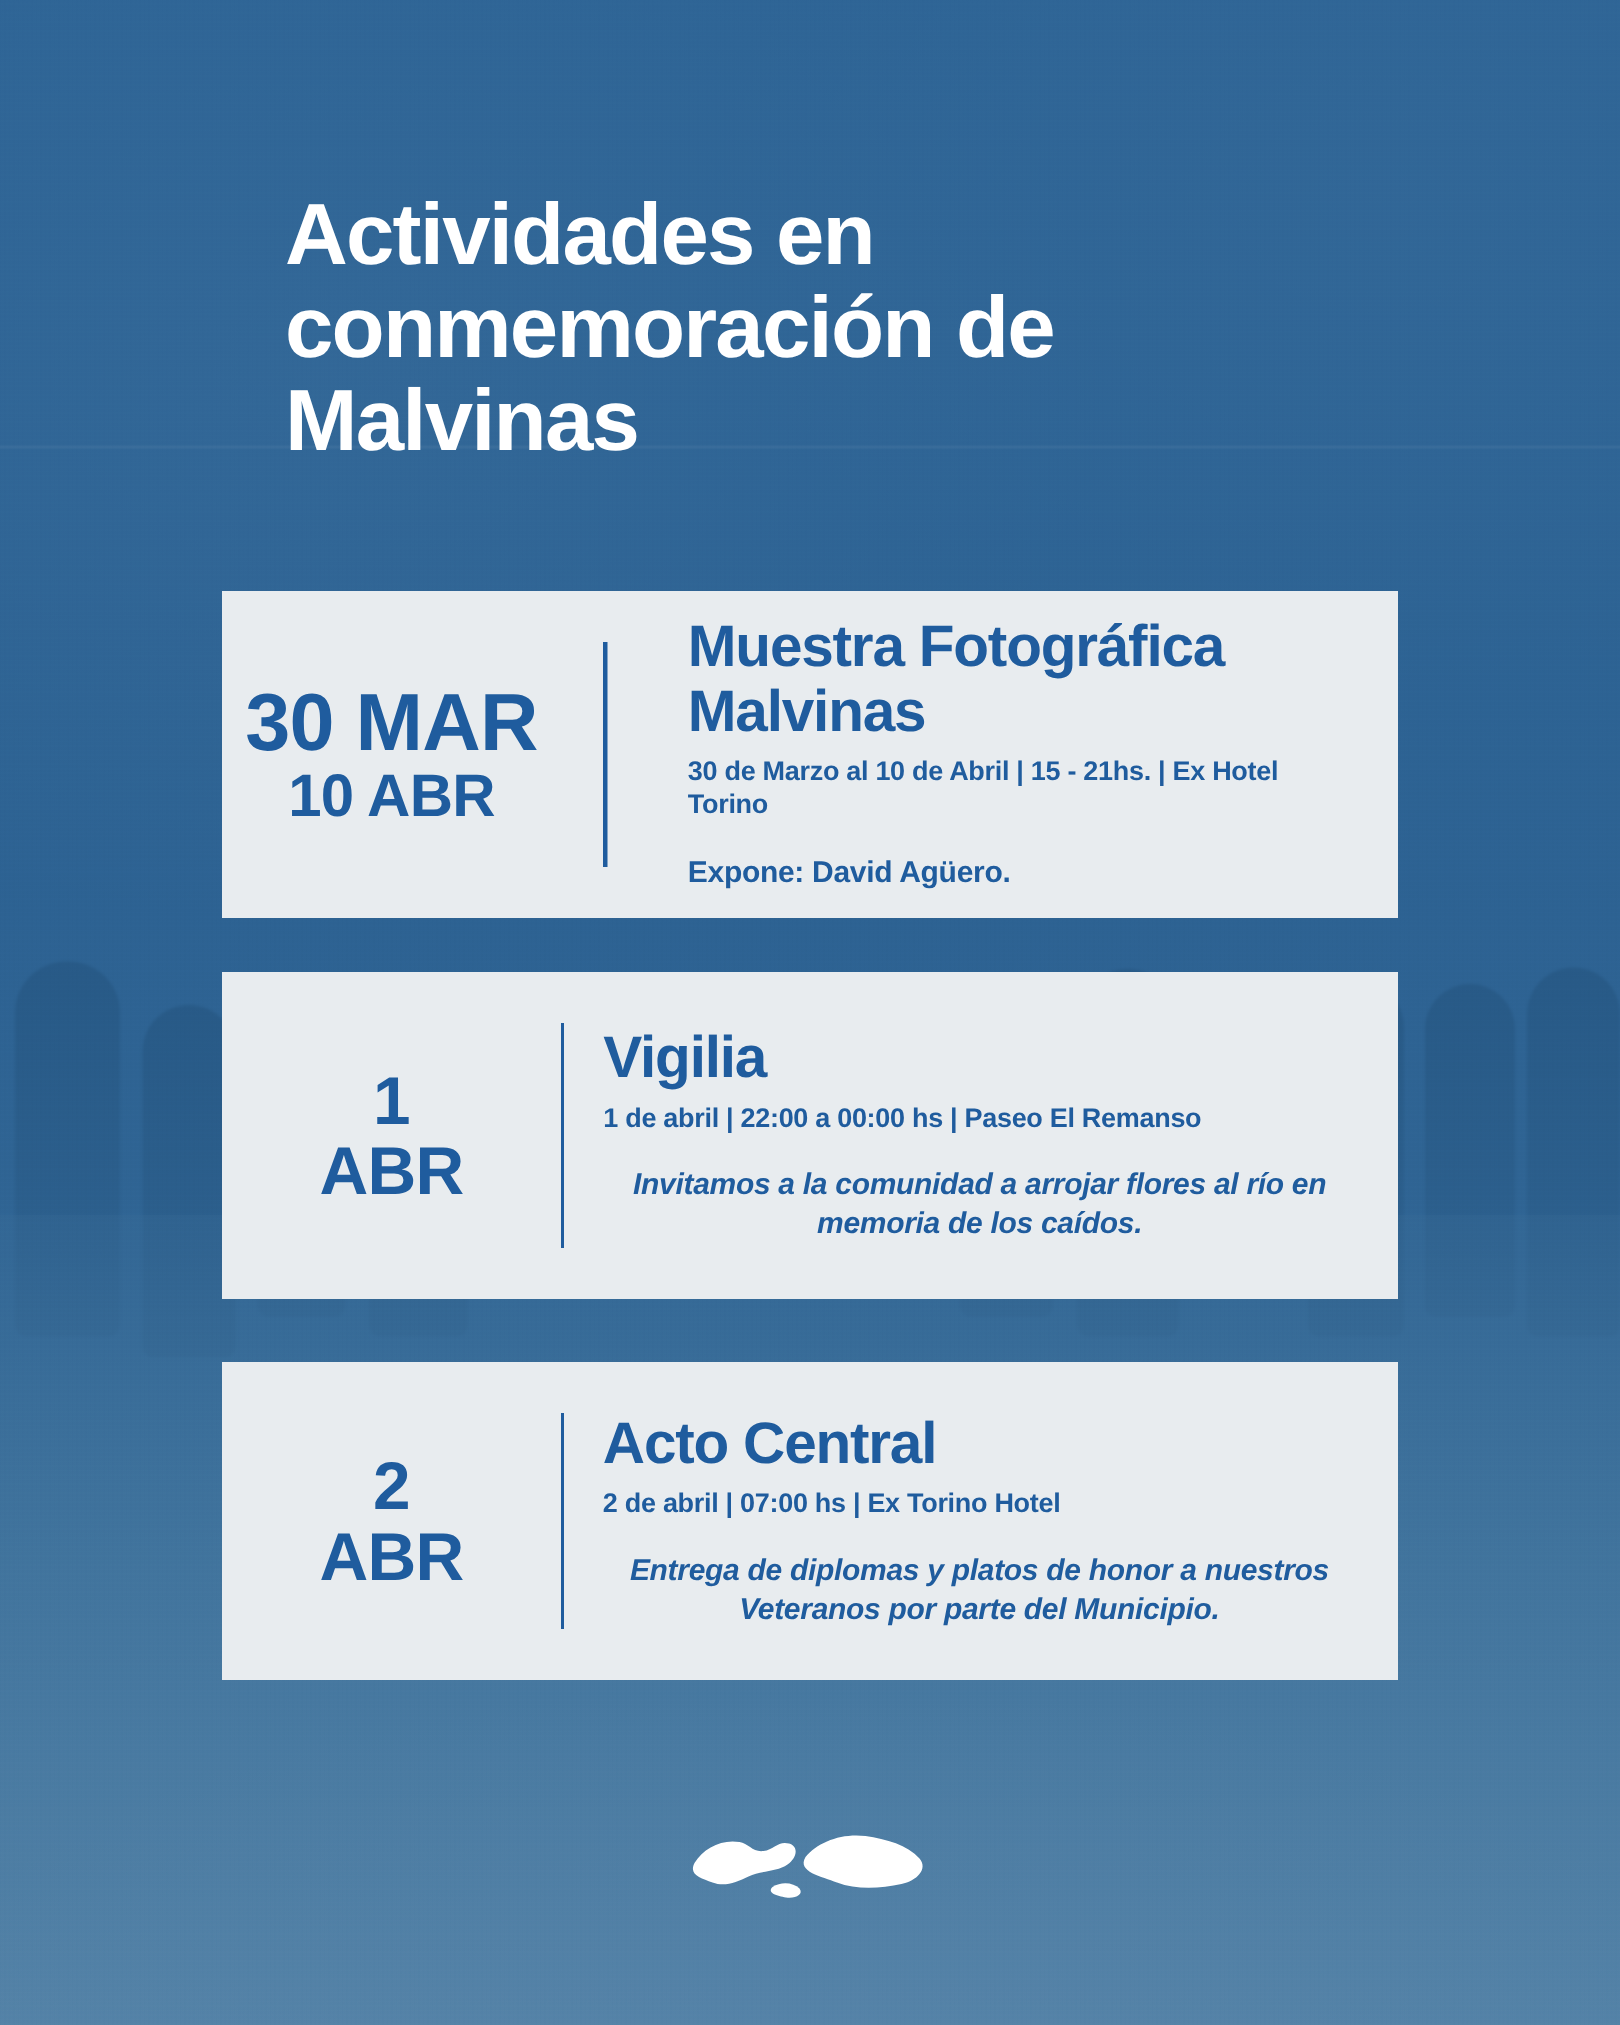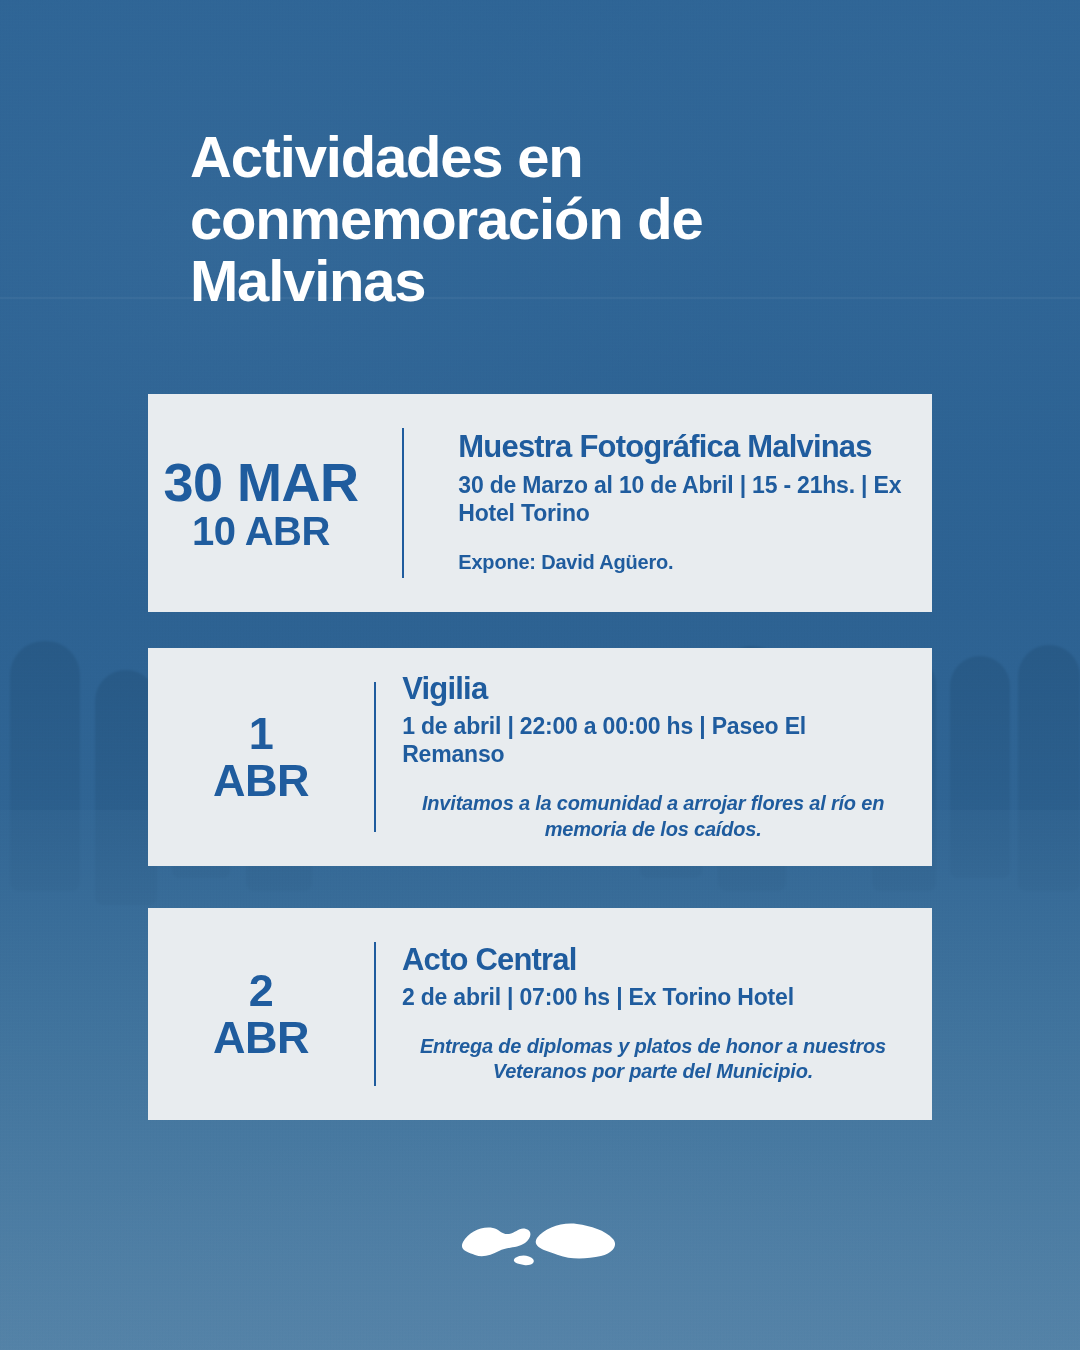--- a/index.html
+++ b/index.html
@@ -127,28 +127,28 @@
     align-self: stretch;
     margin: 34px 0;
     background: #1f5c9e;
   }
 
   .body {
     padding: 0 28px 0 26px;
     color: #1f5c9e;
   }
   .ev-title {
-    font-size: 31px;
+    font-size: 39px;
     font-weight: 700;
     letter-spacing: -0.8px;
     margin-bottom: 6px;
     line-height: 1.1;
   }
   .ev-meta {
-    font-size: 23px;
+    font-size: 18px;
     font-weight: 700;
     line-height: 1.25;
     letter-spacing: -0.2px;
   }
   .ev-note {
     margin-top: 22px;
     font-size: 20px;
     font-weight: 700;
     line-height: 1.28;
     letter-spacing: -0.2px;

